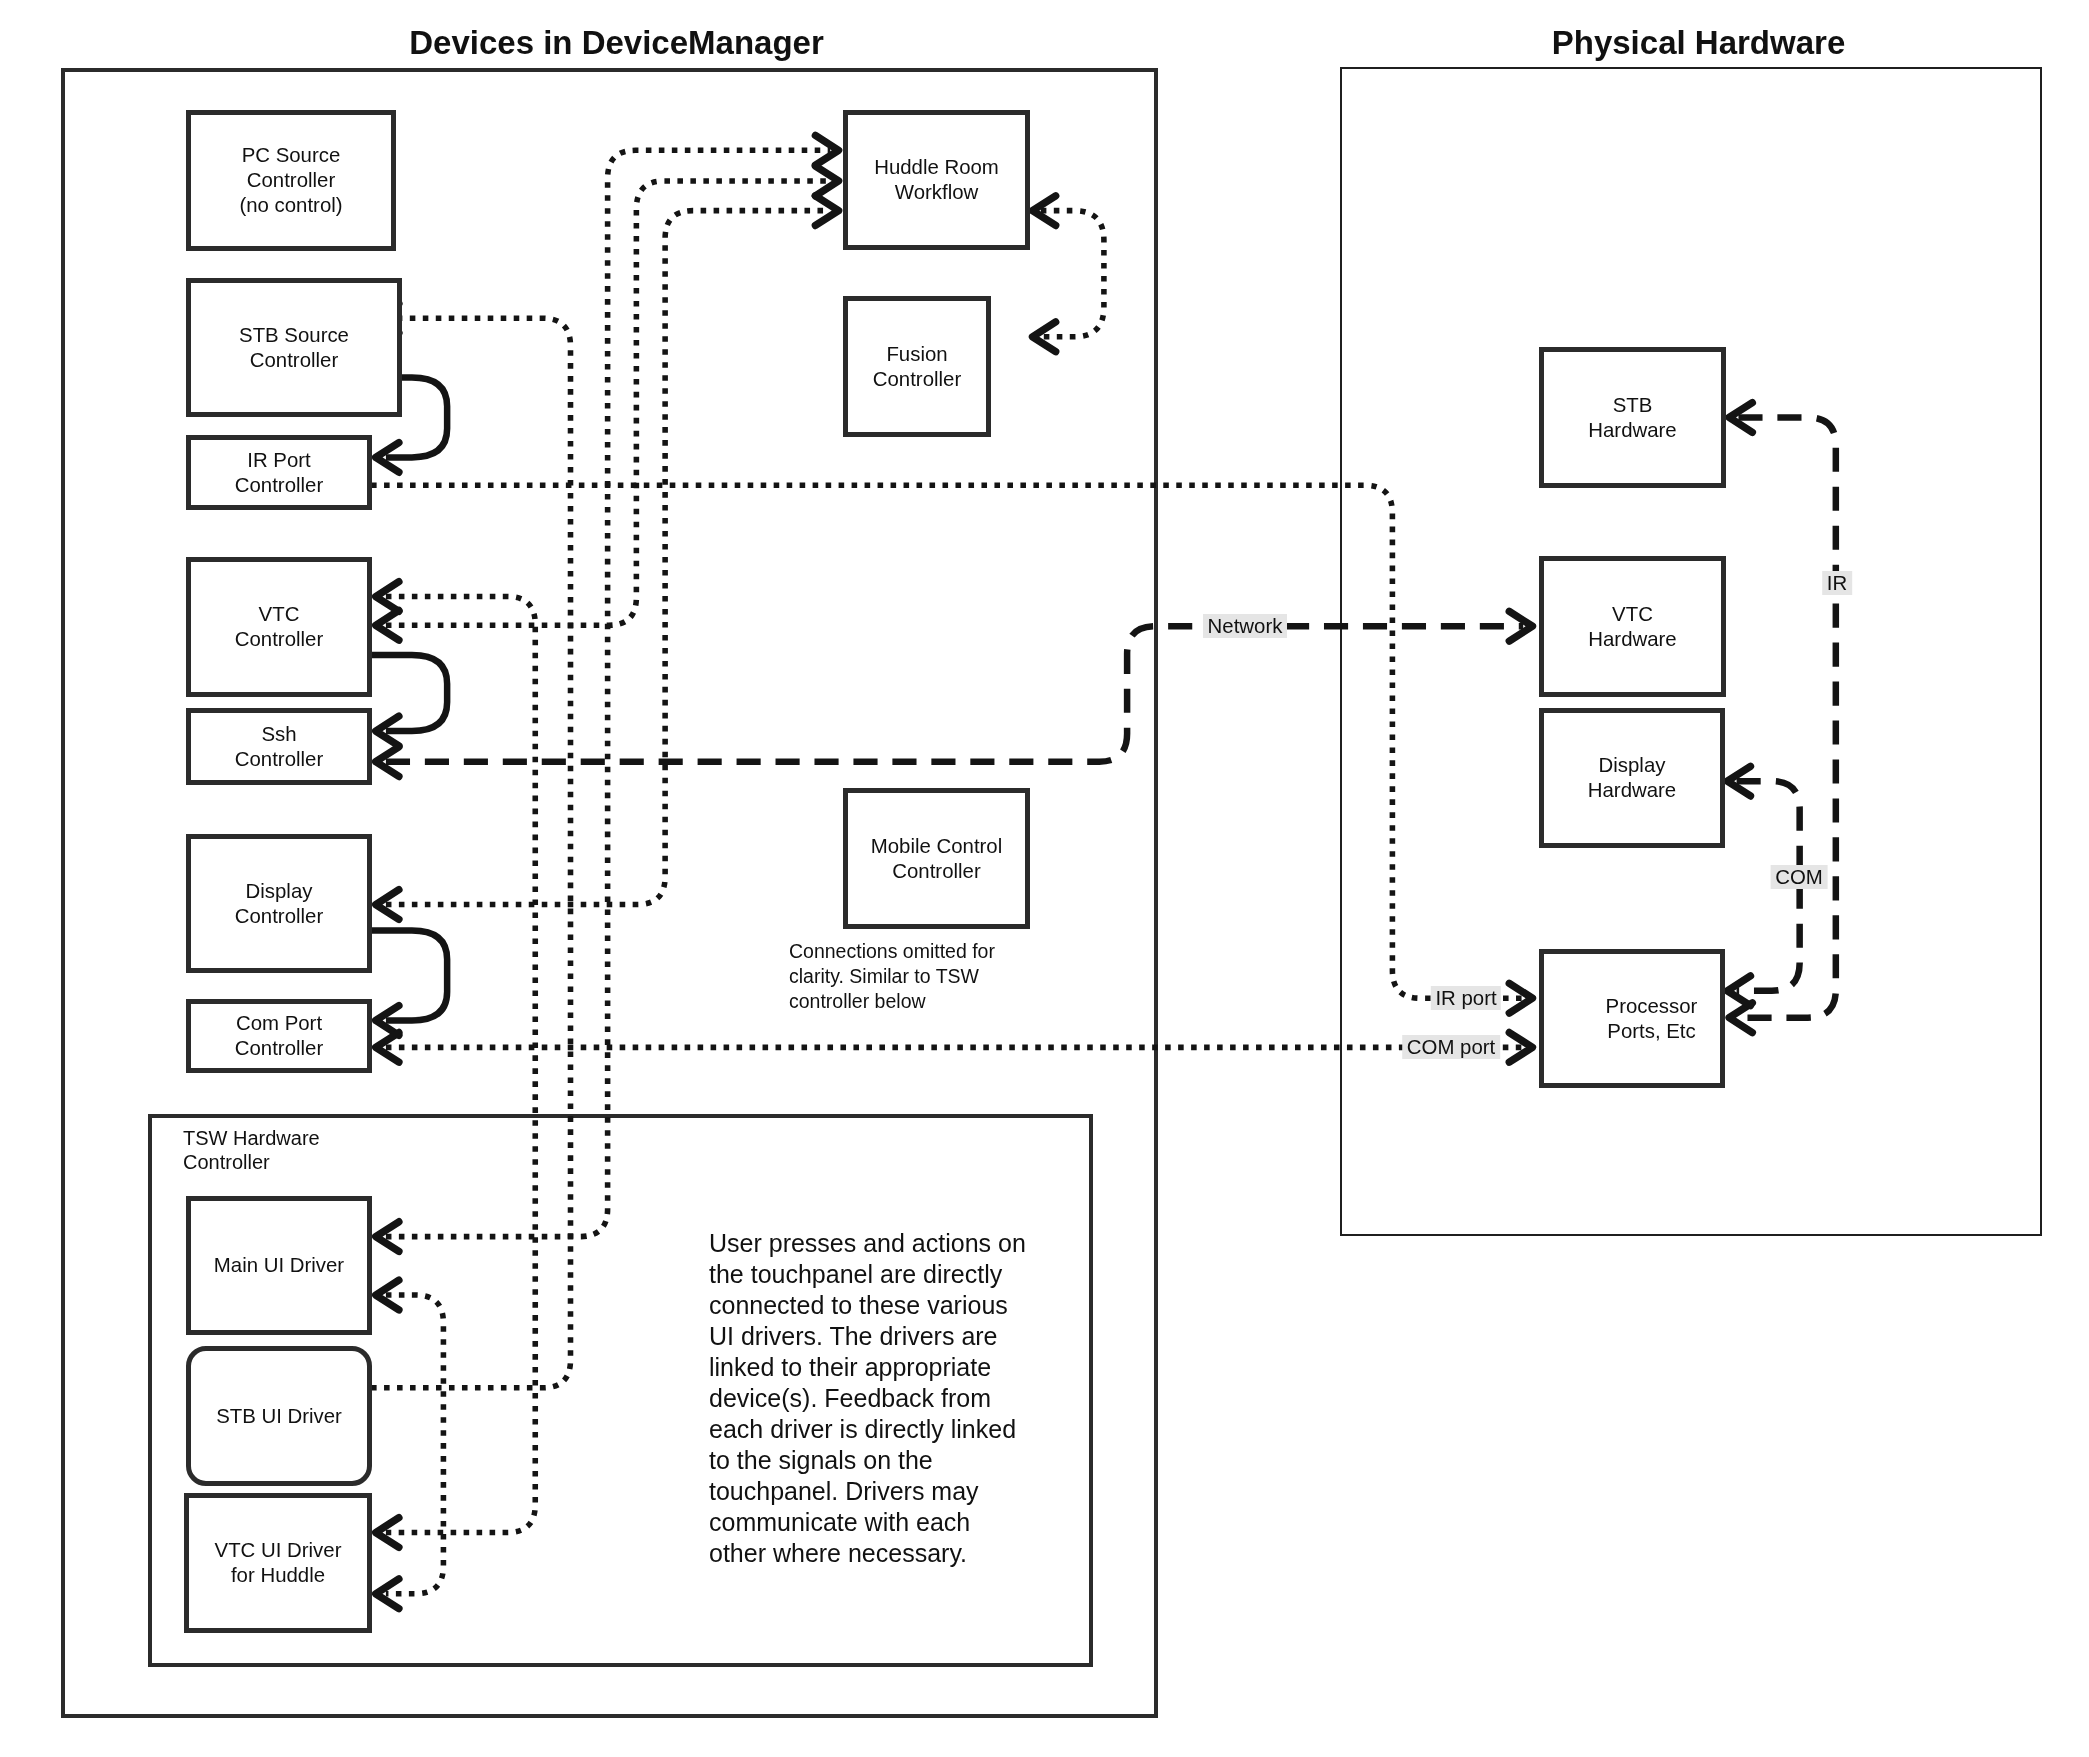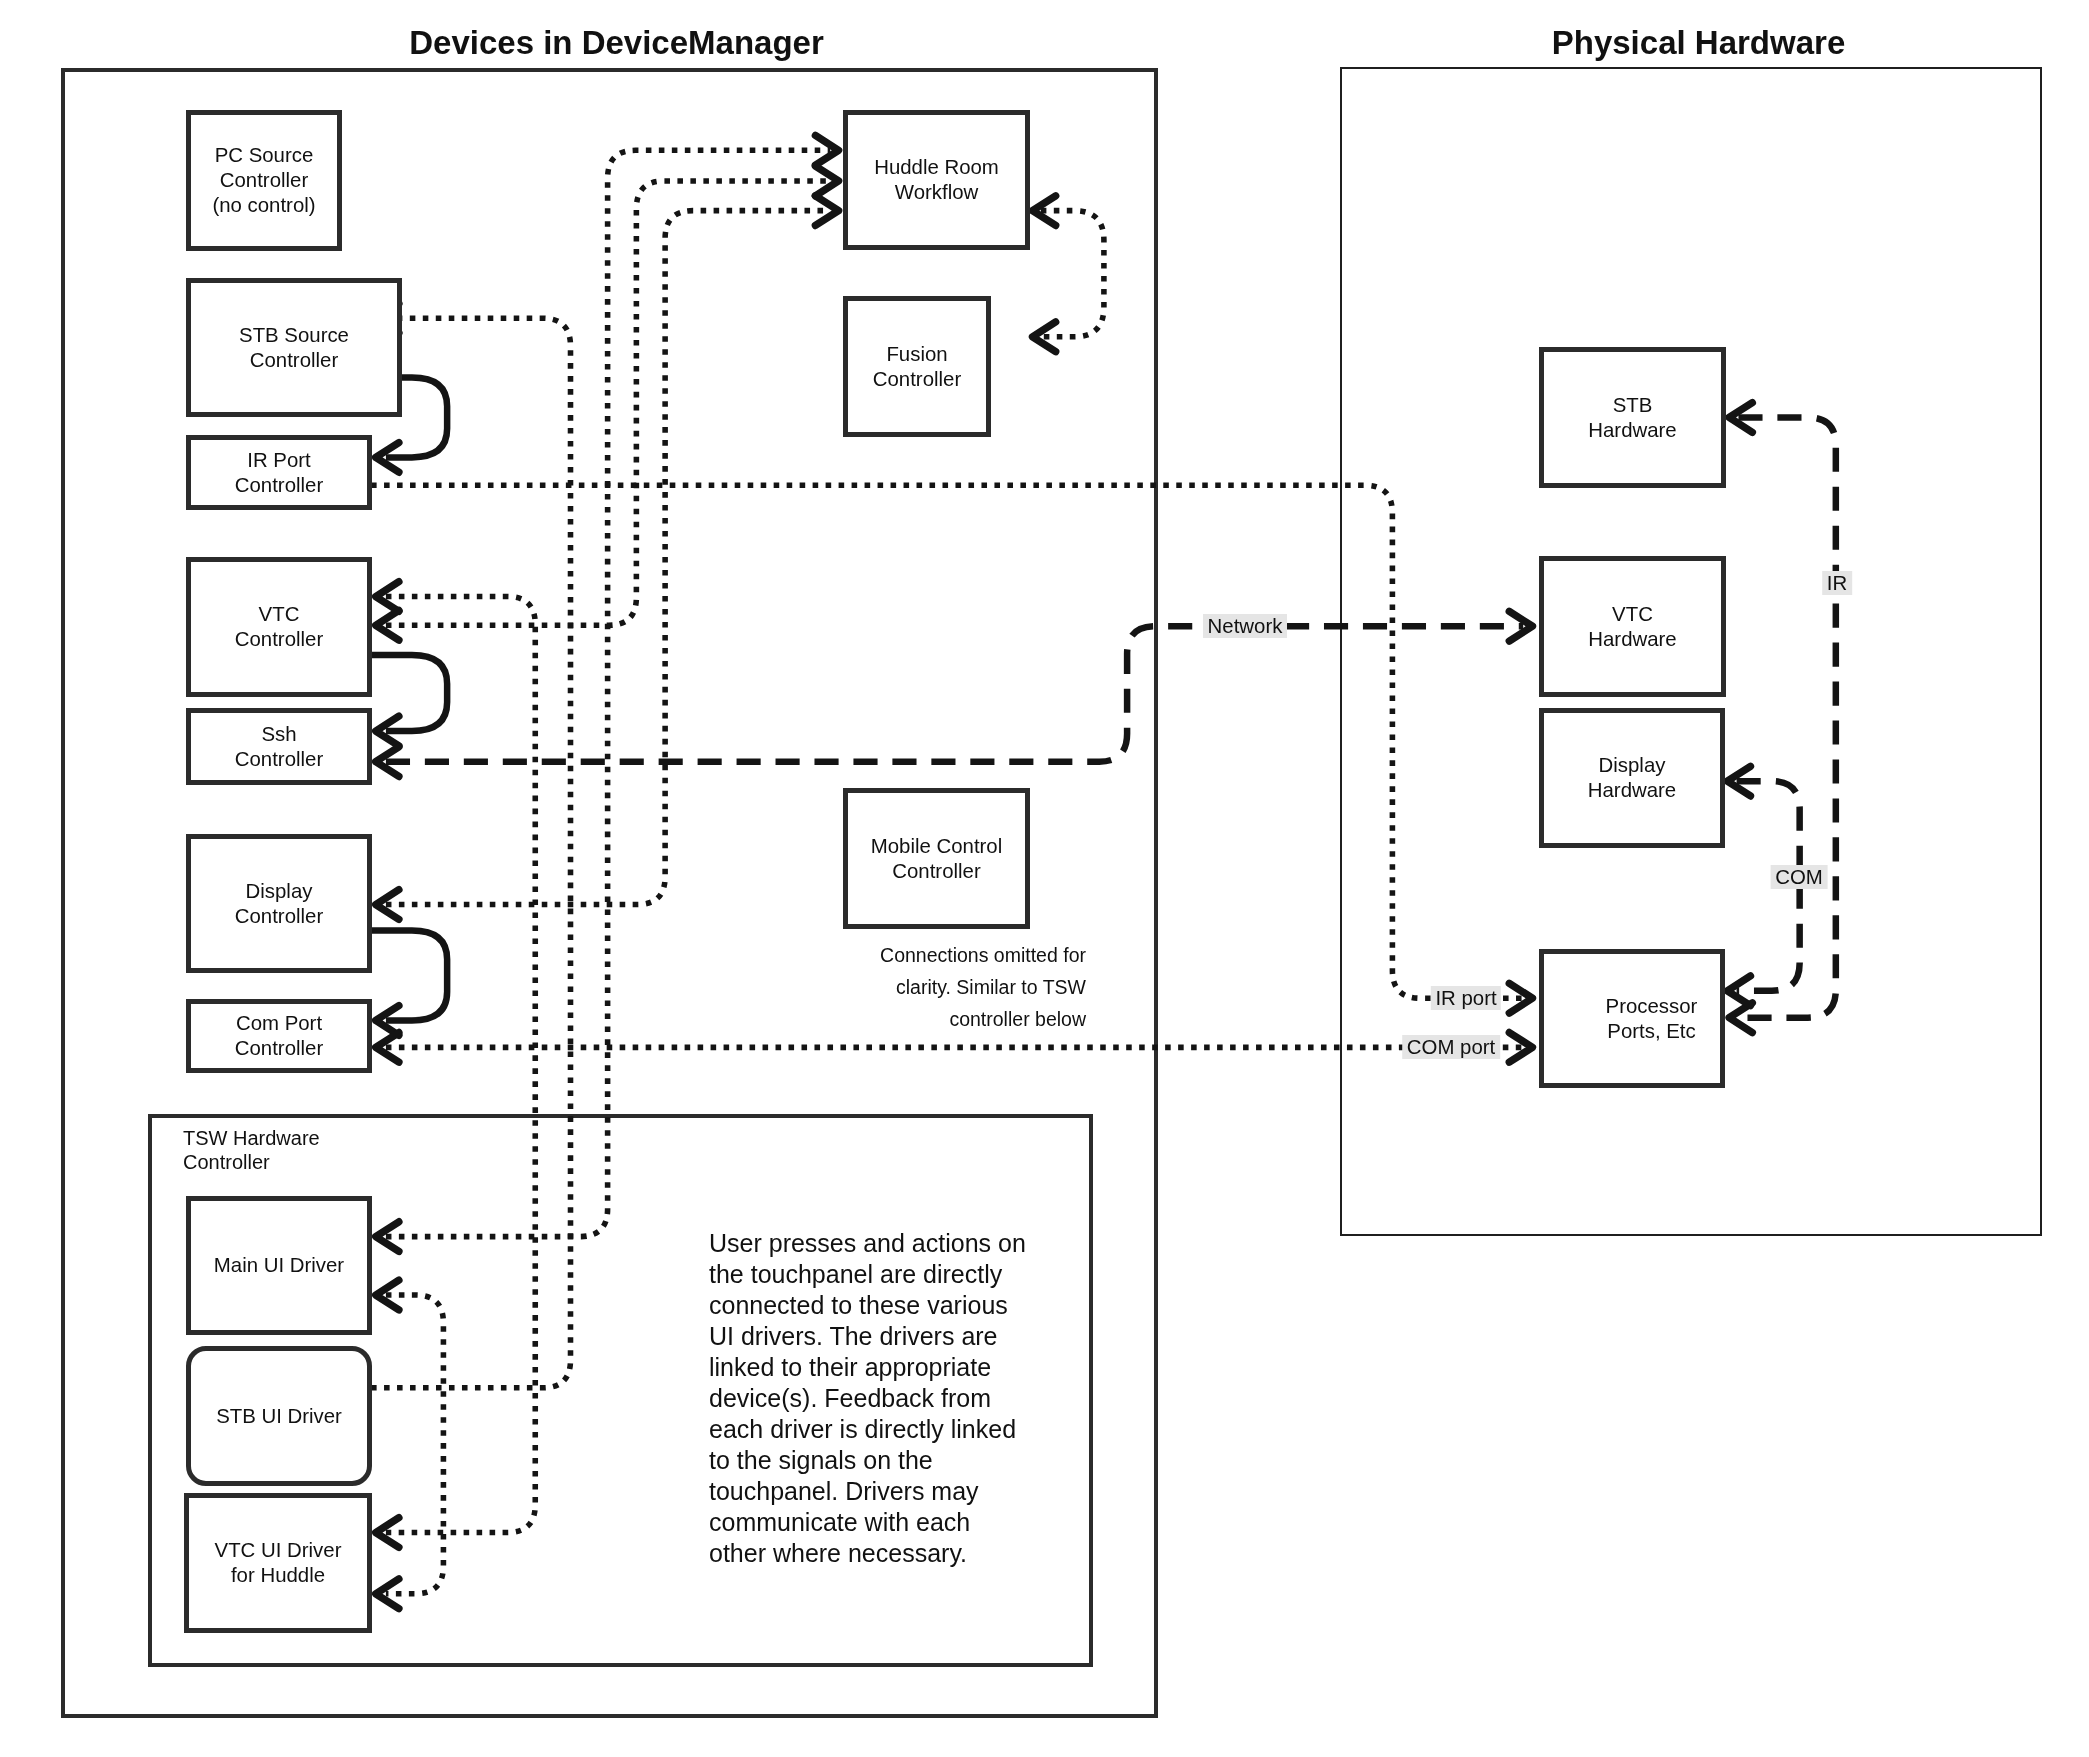--- a/index.html
+++ b/index.html
@@ -16,22 +16,22 @@
   .c-thin{border:2.8px solid #1f1f1f;}
   .box{
     position:absolute;box-sizing:border-box;border:5.6px solid #2b2b2b;background:#ffffff;
     display:flex;align-items:center;justify-content:center;text-align:center;
   }
   .lbl{white-space:pre-line;font-size:20.4px;line-height:25px;color:#111;}
   .corner-label{
     position:absolute;white-space:pre-line;font-size:20px;line-height:24px;color:#111;
   }
   .note{
-    position:absolute;white-space:pre-line;font-size:19.5px;line-height:32px;
-    text-align:right;color:#111;
+    position:absolute;white-space:pre-line;font-size:19.5px;line-height:25px;
+    text-align:left;color:#111;
   }
   .bignote{
     position:absolute;white-space:pre-line;font-size:25px;line-height:31px;
     text-align:left;color:#111;
   }
   .edge-label{
     position:absolute;background:#e5e5e5;padding:0 4.6px;font-size:20.4px;line-height:24px;
     color:#111;white-space:nowrap;transform:translate(-50%,-50%);
   }
   svg{position:absolute;left:0;top:0;}
@@ -121,21 +121,21 @@
     <polyline class="ah" points="1889,434 1864,450 1889,466"></polyline>
     <polyline class="ah" points="1889,1081 1864,1097 1889,1113"></polyline>
   </g>
   <g>
     <path class="dsh" d="M 1872 842 H 1910 Q 1940 842 1940 872 V 1038 Q 1940 1068 1910 1068 H 1872"></path>
     <polyline class="ah" points="1887,826 1862,842 1887,858"></polyline>
     <polyline class="ah" points="1887,1052 1862,1068 1887,1084"></polyline>
   </g>
 </svg>
 
-<div class="box" style="left:186px;top:110px;width:156px;height:141px;">
+<div class="box" style="left:186px;top:110px;width:210px;height:141px;">
     <span class="lbl">PC Source
 Controller
 (no control)</span>
   </div>
 <div class="box" style="left:186px;top:278px;width:216px;height:139px;">
     <span class="lbl">STB Source
 Controller</span>
   </div>
 <div class="box" style="left:186px;top:435px;width:186px;height:75px;">
     <span class="lbl">IR Port

